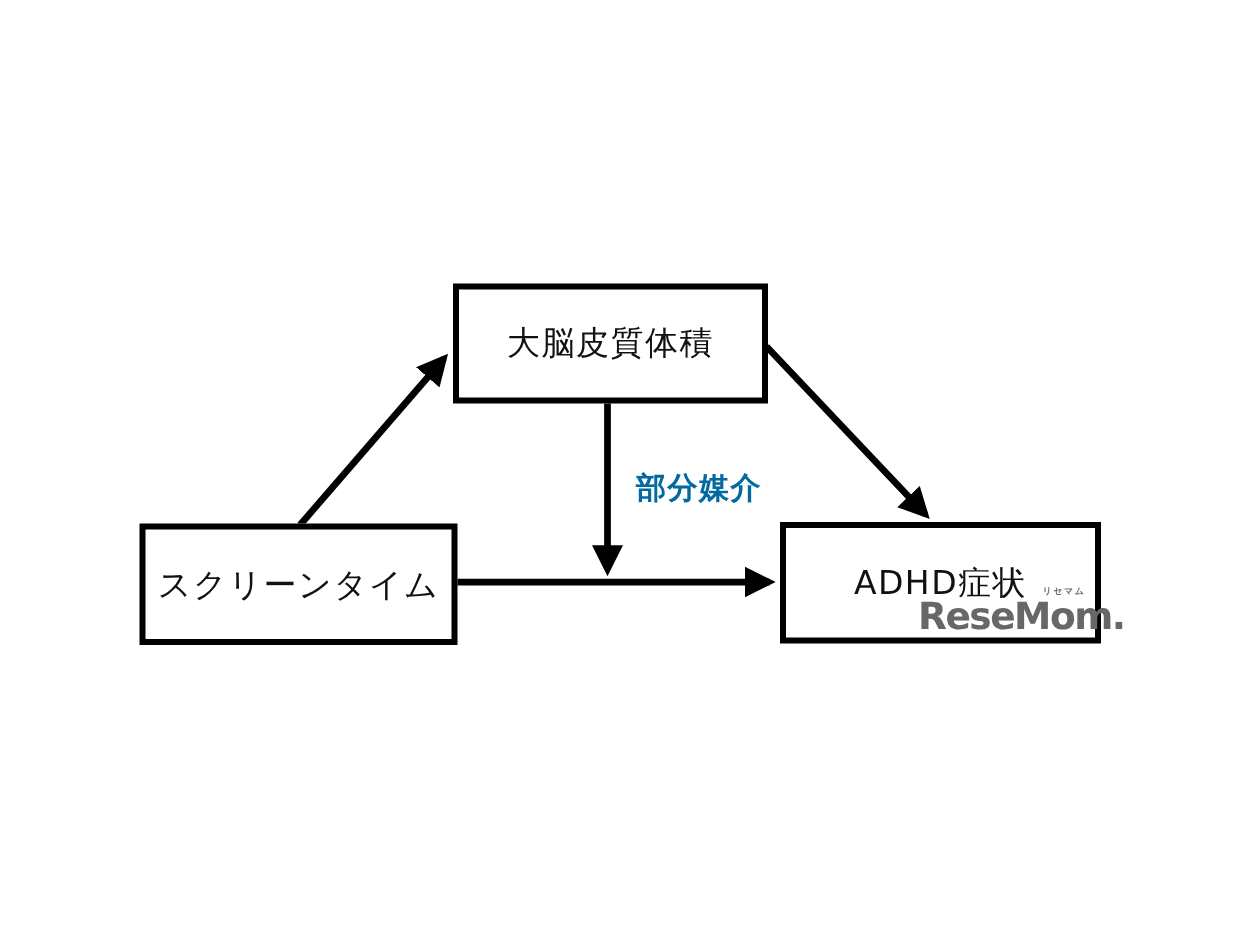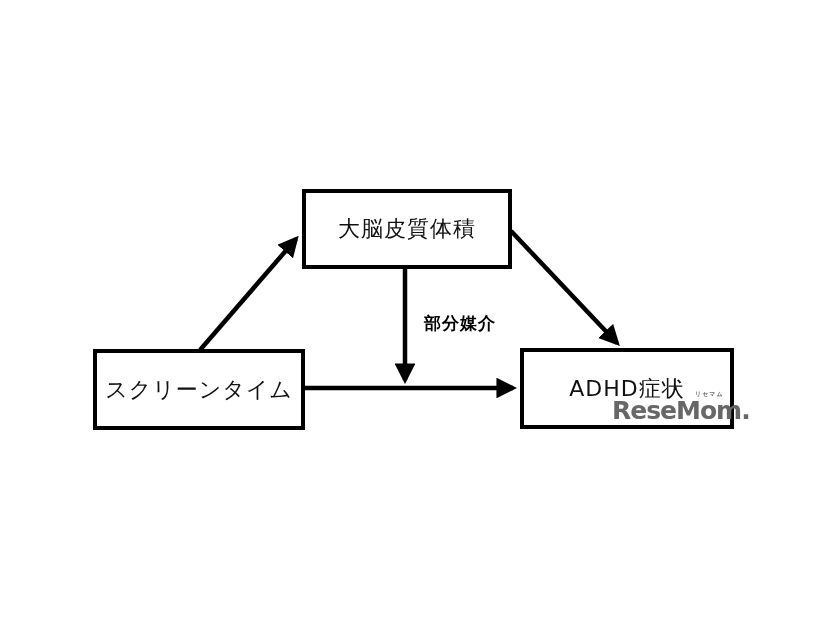--- a/index.html
+++ b/index.html
@@ -38,23 +38,23 @@
     font-size: 22px;
     font-weight: 500;
     color: #111111;
     letter-spacing: 1px;
     white-space: nowrap;
   }
   .edge-label {
     position: absolute;
     left: 424px;
     top: 312px;
-    font-size: 17px;
+    font-size: 20px;
     font-weight: 600;
-    color: #000000;
+    color: #0369a1;
     letter-spacing: 1px;
     white-space: nowrap;
   }
   .watermark {
     position: absolute;
     left: 612px;
     top: 394px;
     width: 122px;
     height: 30px;
     pointer-events: none;

